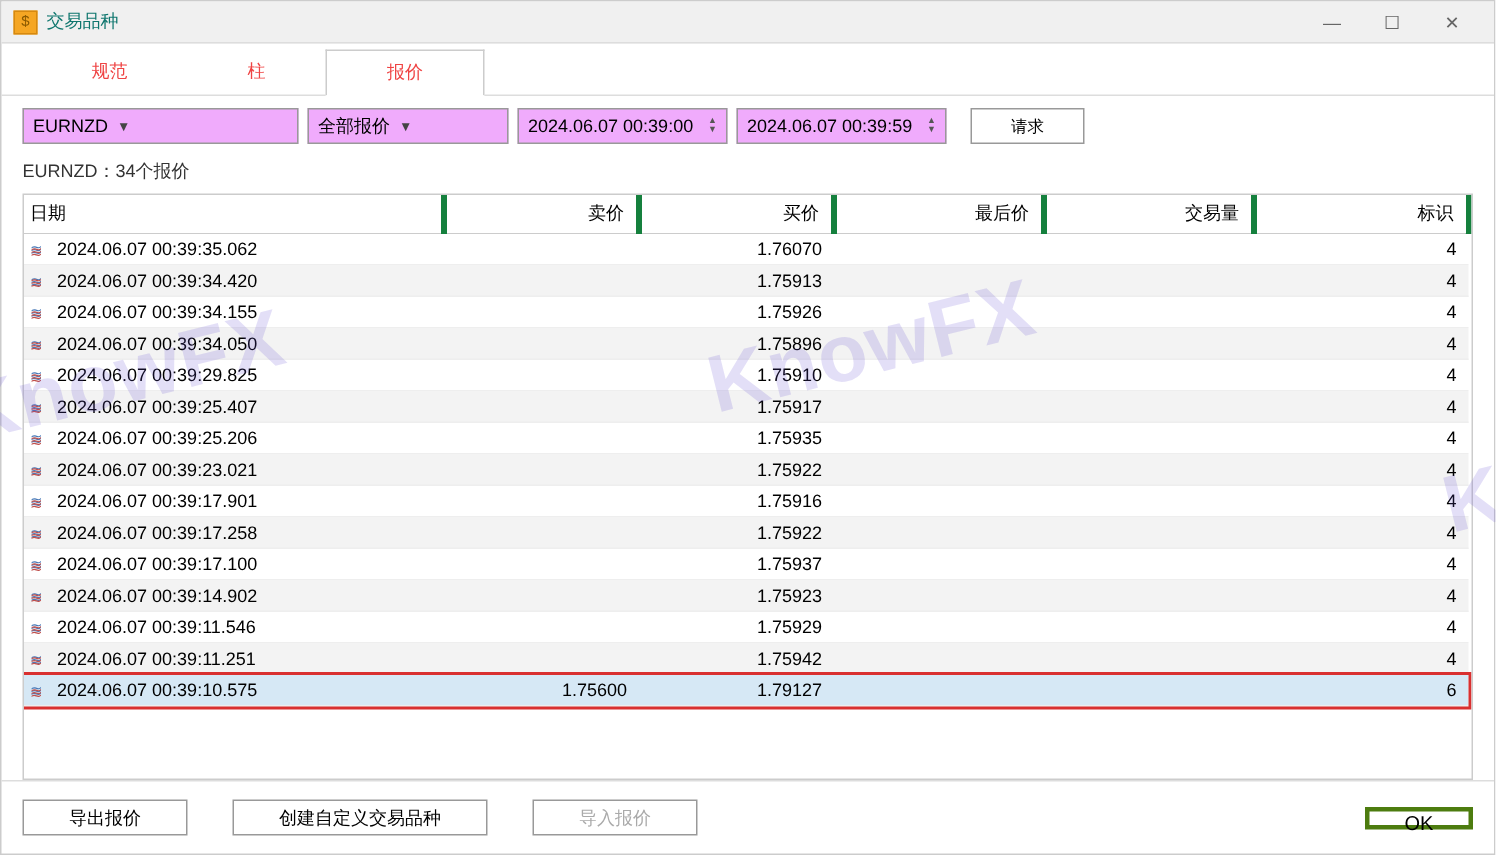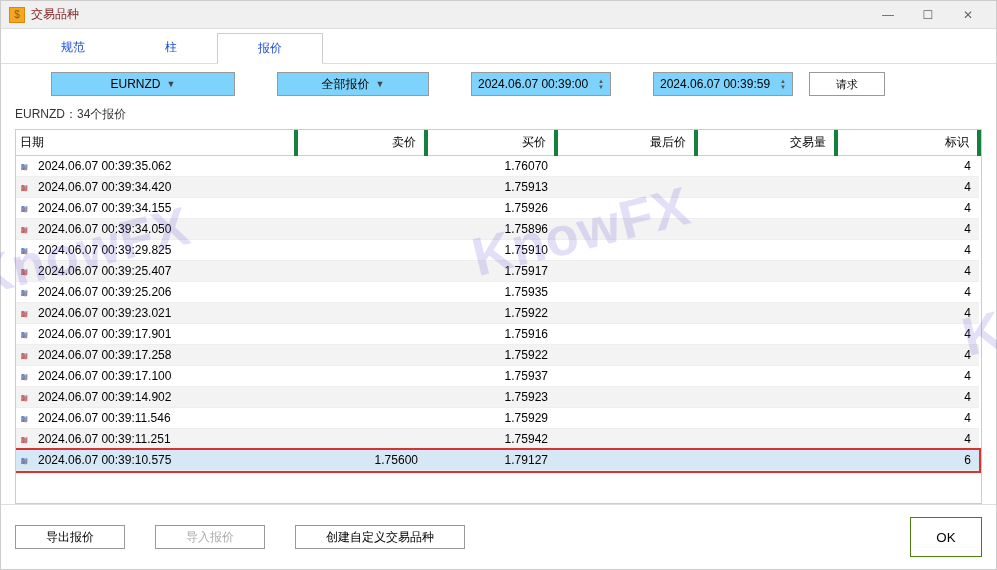--- a/index.html
+++ b/index.html
@@ -34,74 +34,73 @@
       border: 1px solid #d68910;
       margin-right: 6px;
       display: flex;
       align-items: center;
       justify-content: center;
       font-size: 10px;
       color: #8b5a00;
     }
     .titlebar-title {
       flex: 0 0 auto;
-      color: #7f1d1d;
+      color: #0f766e;
     }
     .titlebar-spacer { flex: 1; }
     .titlebar-btn {
       width: 40px; height: 24px;
       display: flex;
       align-items: center;
       justify-content: center;
       color: #666;
       cursor: pointer;
     }
     .tabs {
       display: flex;
       padding: 4px 20px 0 20px;
       border-bottom: 1px solid #ddd;
       gap: 0;
     }
     .tab {
       padding: 6px 40px;
       cursor: pointer;
-      color: #1d4ed8;
+      color: #ef4444;
       position: relative;
     }
     .tab.active {
       border: 1px solid #ccc;
       border-bottom: 1px solid #fff;
       margin-bottom: -1px;
       background: #fff;
     }
     .filter-bar {
       display: flex;
       padding: 8px 14px;
       gap: 6px;
       align-items: center;
     }
     .dropdown {
       height: 24px;
       border: 1px solid #999;
       padding: 0 6px;
       display: flex;
       align-items: center;
-      justify-content: center;
-      background: #7dd3fc;
+      justify-content: flex-start;
+      background: #f0abfc;
       cursor: pointer;
       font-size: 12px;
-      margin-left: 36px;
     }
     .dropdown .chevron {
       font-size: 9px;
       color: #444;
       margin-left: 6px;
     }
     .symbol-dd { width: 184px; }
-    .quote-type-dd { width: 152px; }
+    .quote-type-dd { width: 134px; }
     .datetime-dd { width: 140px; display: flex; align-items: center; }
     .datetime-dd .spin { display:flex; flex-direction:column; font-size:6px; line-height:6px; margin-left:auto; color:#555; }
     .request-btn {
       height: 24px;
       width: 76px;
       border: 1px solid #999;
       background: #fff;
       cursor: pointer;
       font-size: 11px;
       margin-left: 10px;
@@ -181,23 +180,23 @@
       background: #fff;
       cursor: pointer;
       font-size: 12px;
     }
     .footer-btn.disabled {
       color: #aaa;
       cursor: default;
     }
     .footer-spacer { flex: 1; }
     .ok-btn {
-      height: 40px;
+      height: 15px;
       width: 72px;
-      border: 1px solid #4d7c0f;
+      border: 3px solid #4d7c0f;
       background: #fff;
       cursor: pointer;
     }
     .watermark {
       position: absolute;
       font-size: 54px;
       font-weight: bold;
       color: rgba(100, 80, 210, 0.18);
       pointer-events: none;
       transform: rotate(-14deg);
@@ -400,22 +399,22 @@
             <td></td>
             <td></td>
             <td>6</td>
           </tr>
         </tbody>
     </table>
   </div>
 
   <div class="footer">
     <button class="footer-btn">导出报价</button>
+    <button class="footer-btn">创建自定义交易品种</button>
     <button class="footer-btn disabled">导入报价</button>
-    <button class="footer-btn">创建自定义交易品种</button>
     <div class="footer-spacer"></div>
     <button class="ok-btn">OK</button>
   </div>
 </div>
 
 <div class="watermark wm1">KnowFX</div>
 <div class="watermark wm2">KnowFX</div>
 <div class="watermark wm3">KnowFX</div>
 
 </body></html>

